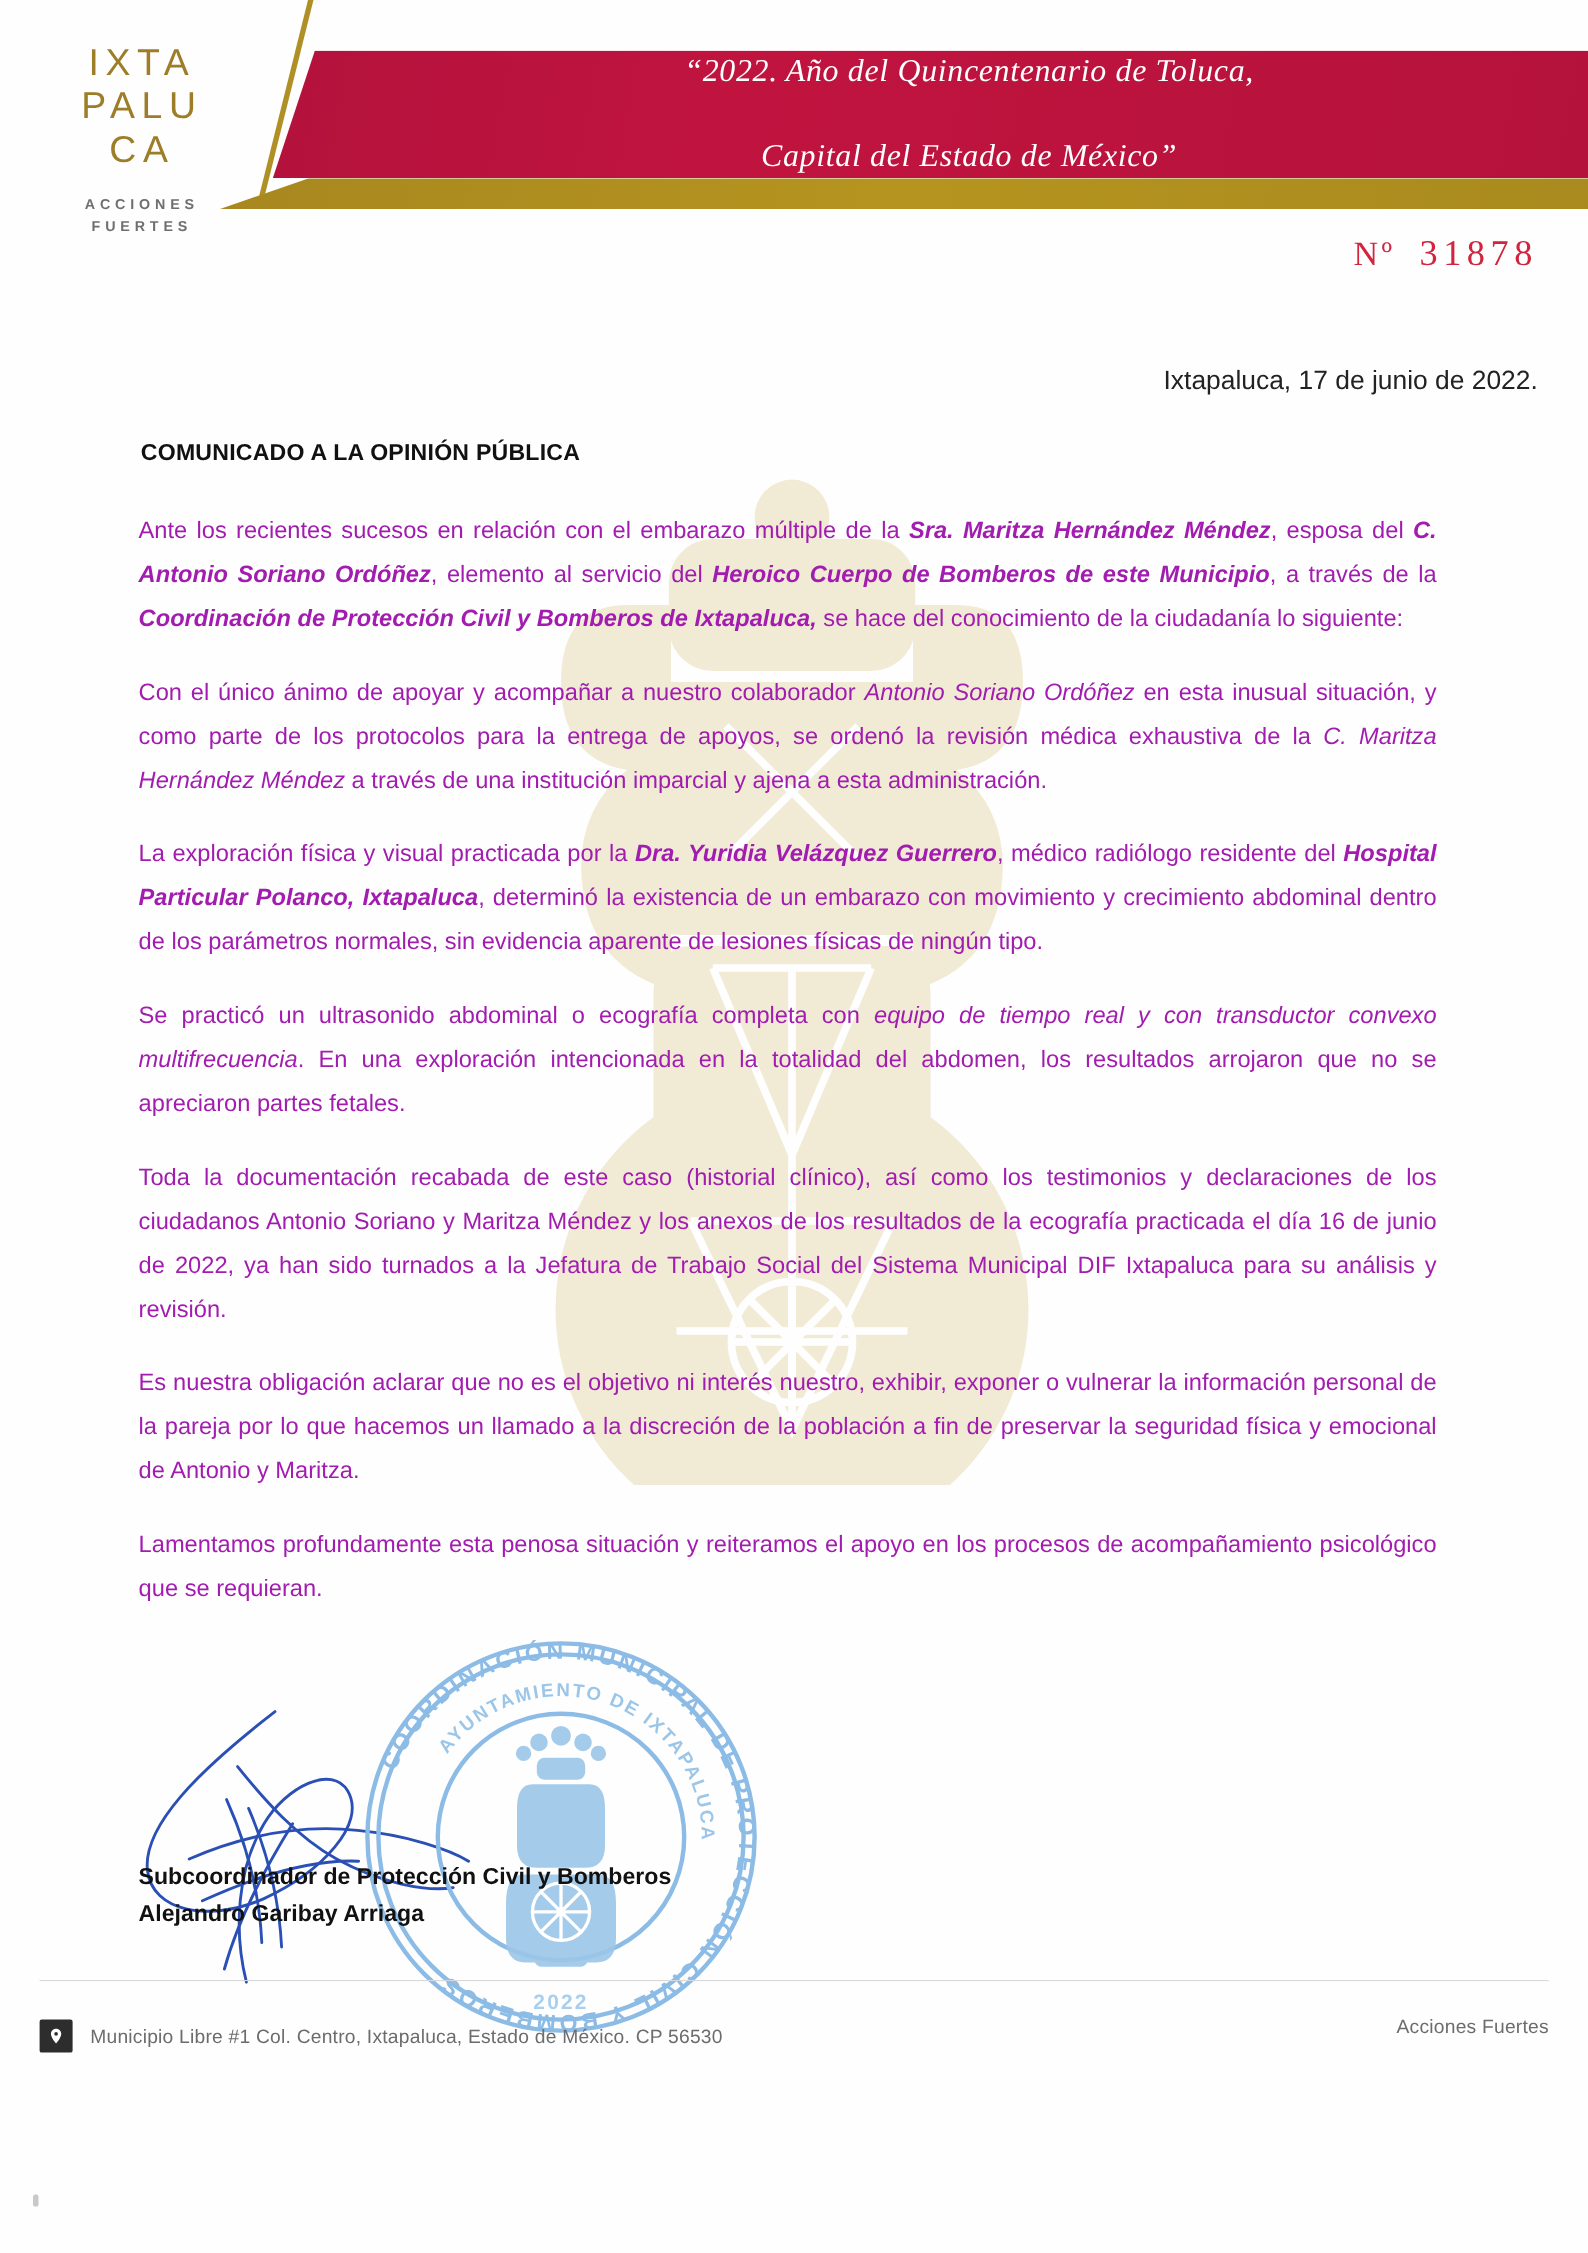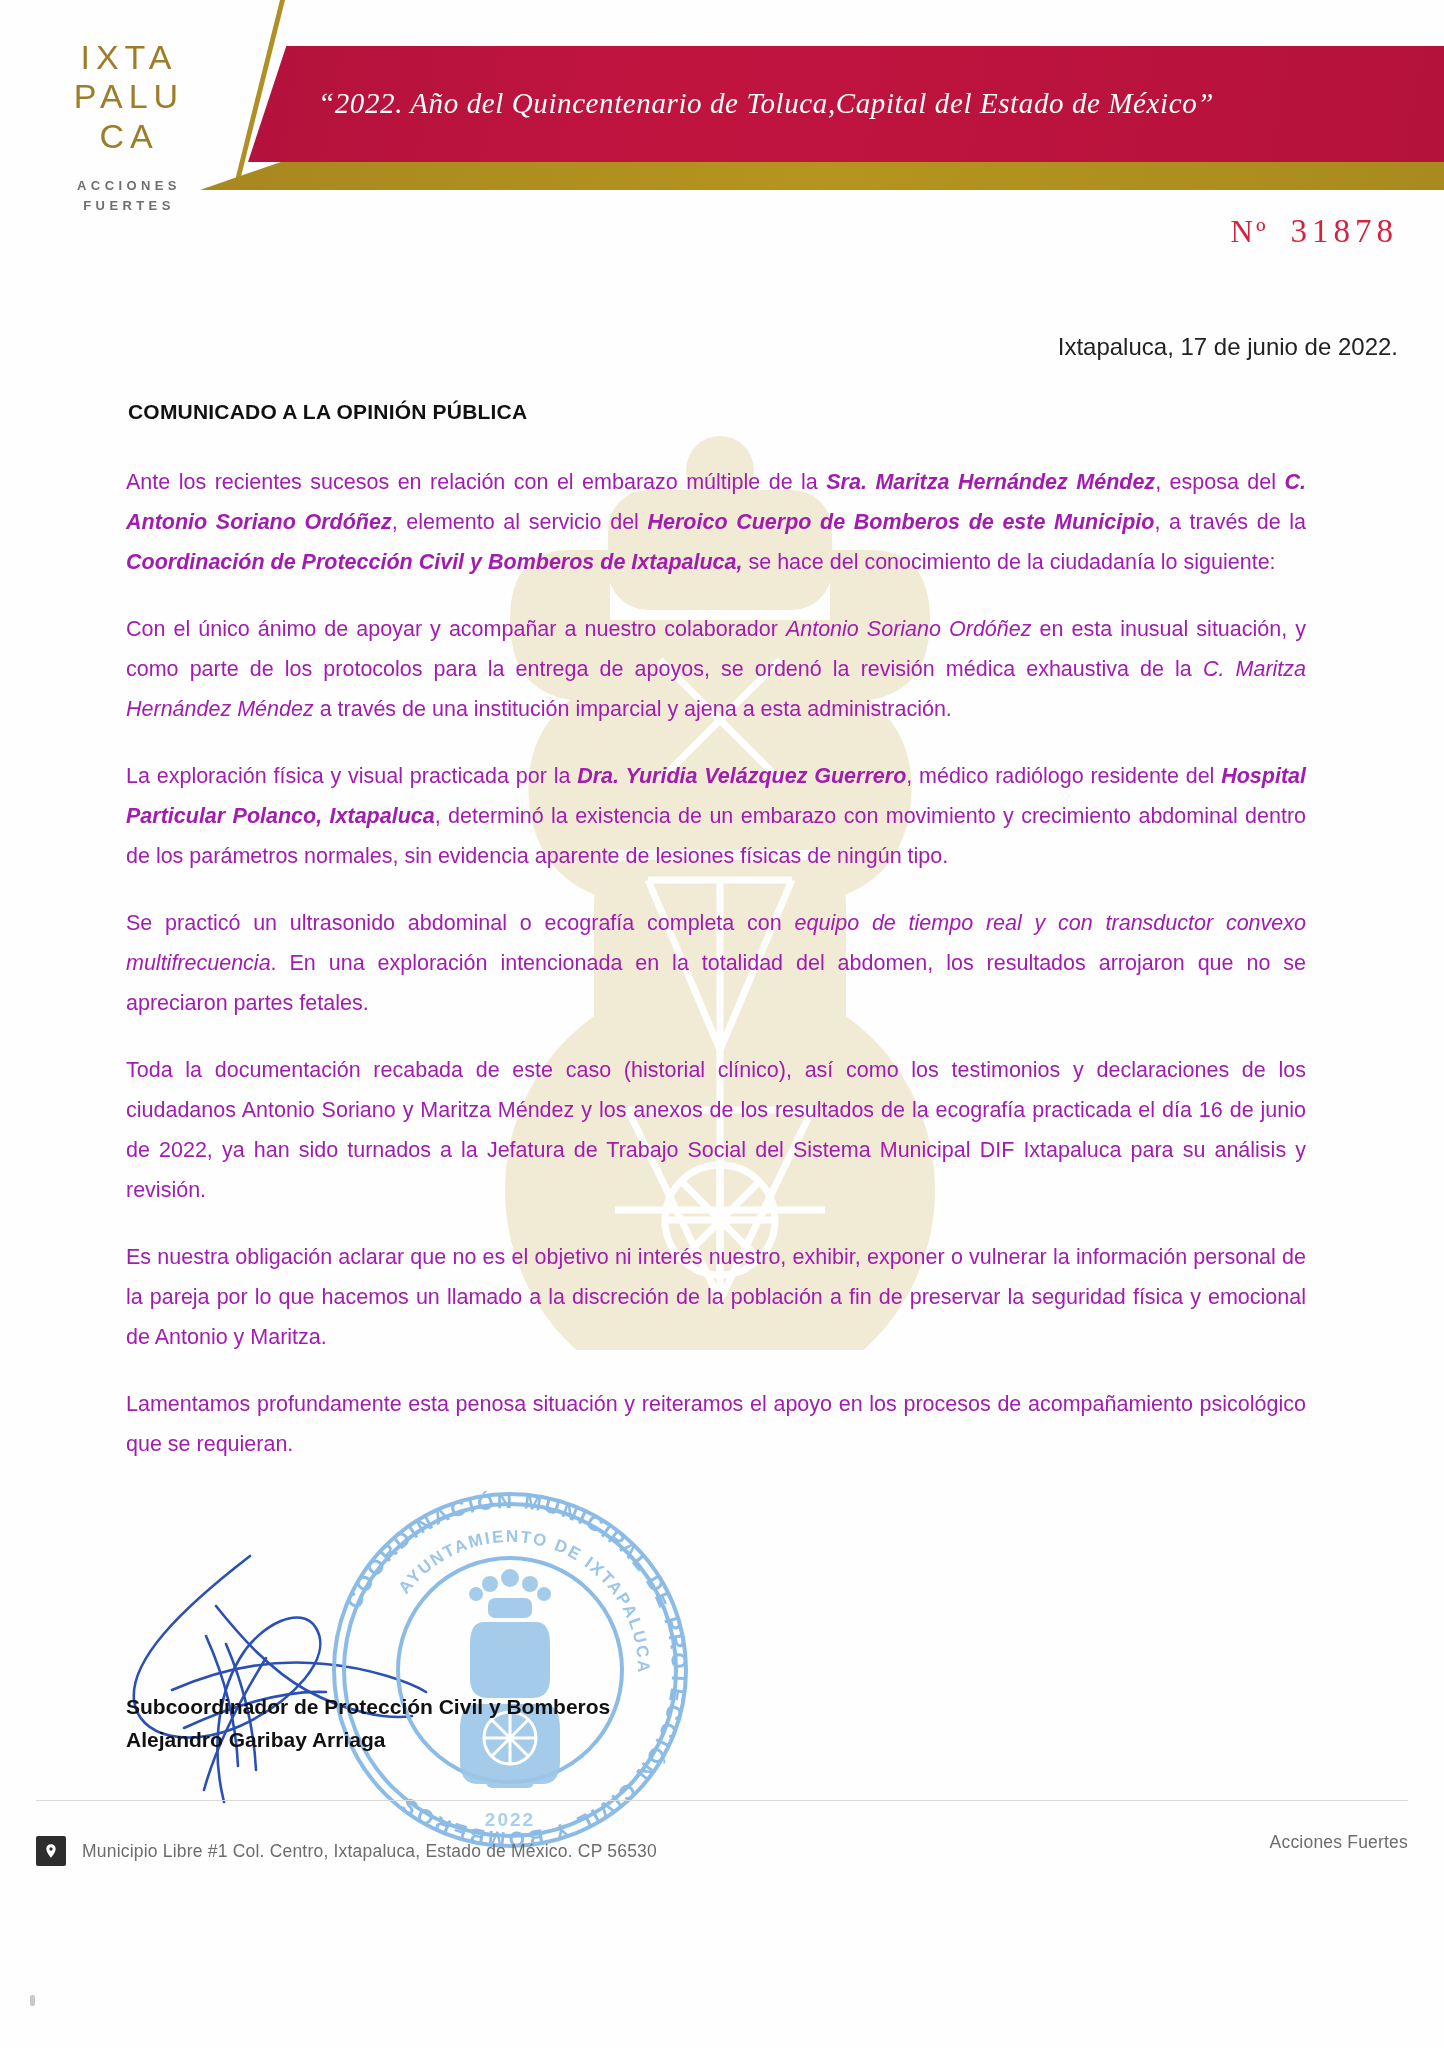--- a/index.html
+++ b/index.html
@@ -29,21 +29,21 @@
     line-height:1.5;margin-top:20px;
   }
   
   .band-red{
     position:absolute;left:248px;top:46px;width:1196px;height:116px;
     background:linear-gradient(100deg,#b3123c 0%,#c0143f 35%,#b5123b 100%);
     clip-path:polygon(3.2% 0, 100% 0, 100% 100%, 0 100%);
   }
   .band-red-text{
     position:absolute;left:0;top:0;width:100%;height:100%;
-    display:flex;flex-direction:row;align-items:center;justify-content:flex-start;
+    display:flex;flex-direction:column;align-items:center;justify-content:space-between;
     color:#fff;font-family:"Liberation Serif", serif;
     font-size:29px;line-height:1.35;font-style:italic;letter-spacing:.6px;
     text-align:center;padding-left:70px;box-sizing:border-box;
   }
   .band-red-text span{display:block;white-space:nowrap;}
   .band-gold{
     position:absolute;left:200px;top:162px;width:1244px;height:28px;
     background:linear-gradient(100deg,#a8881f 0%,#b5941f 50%,#a98a1e 100%);
     clip-path:polygon(6.5% 0, 100% 0, 100% 100%, 0 100%);
   }

